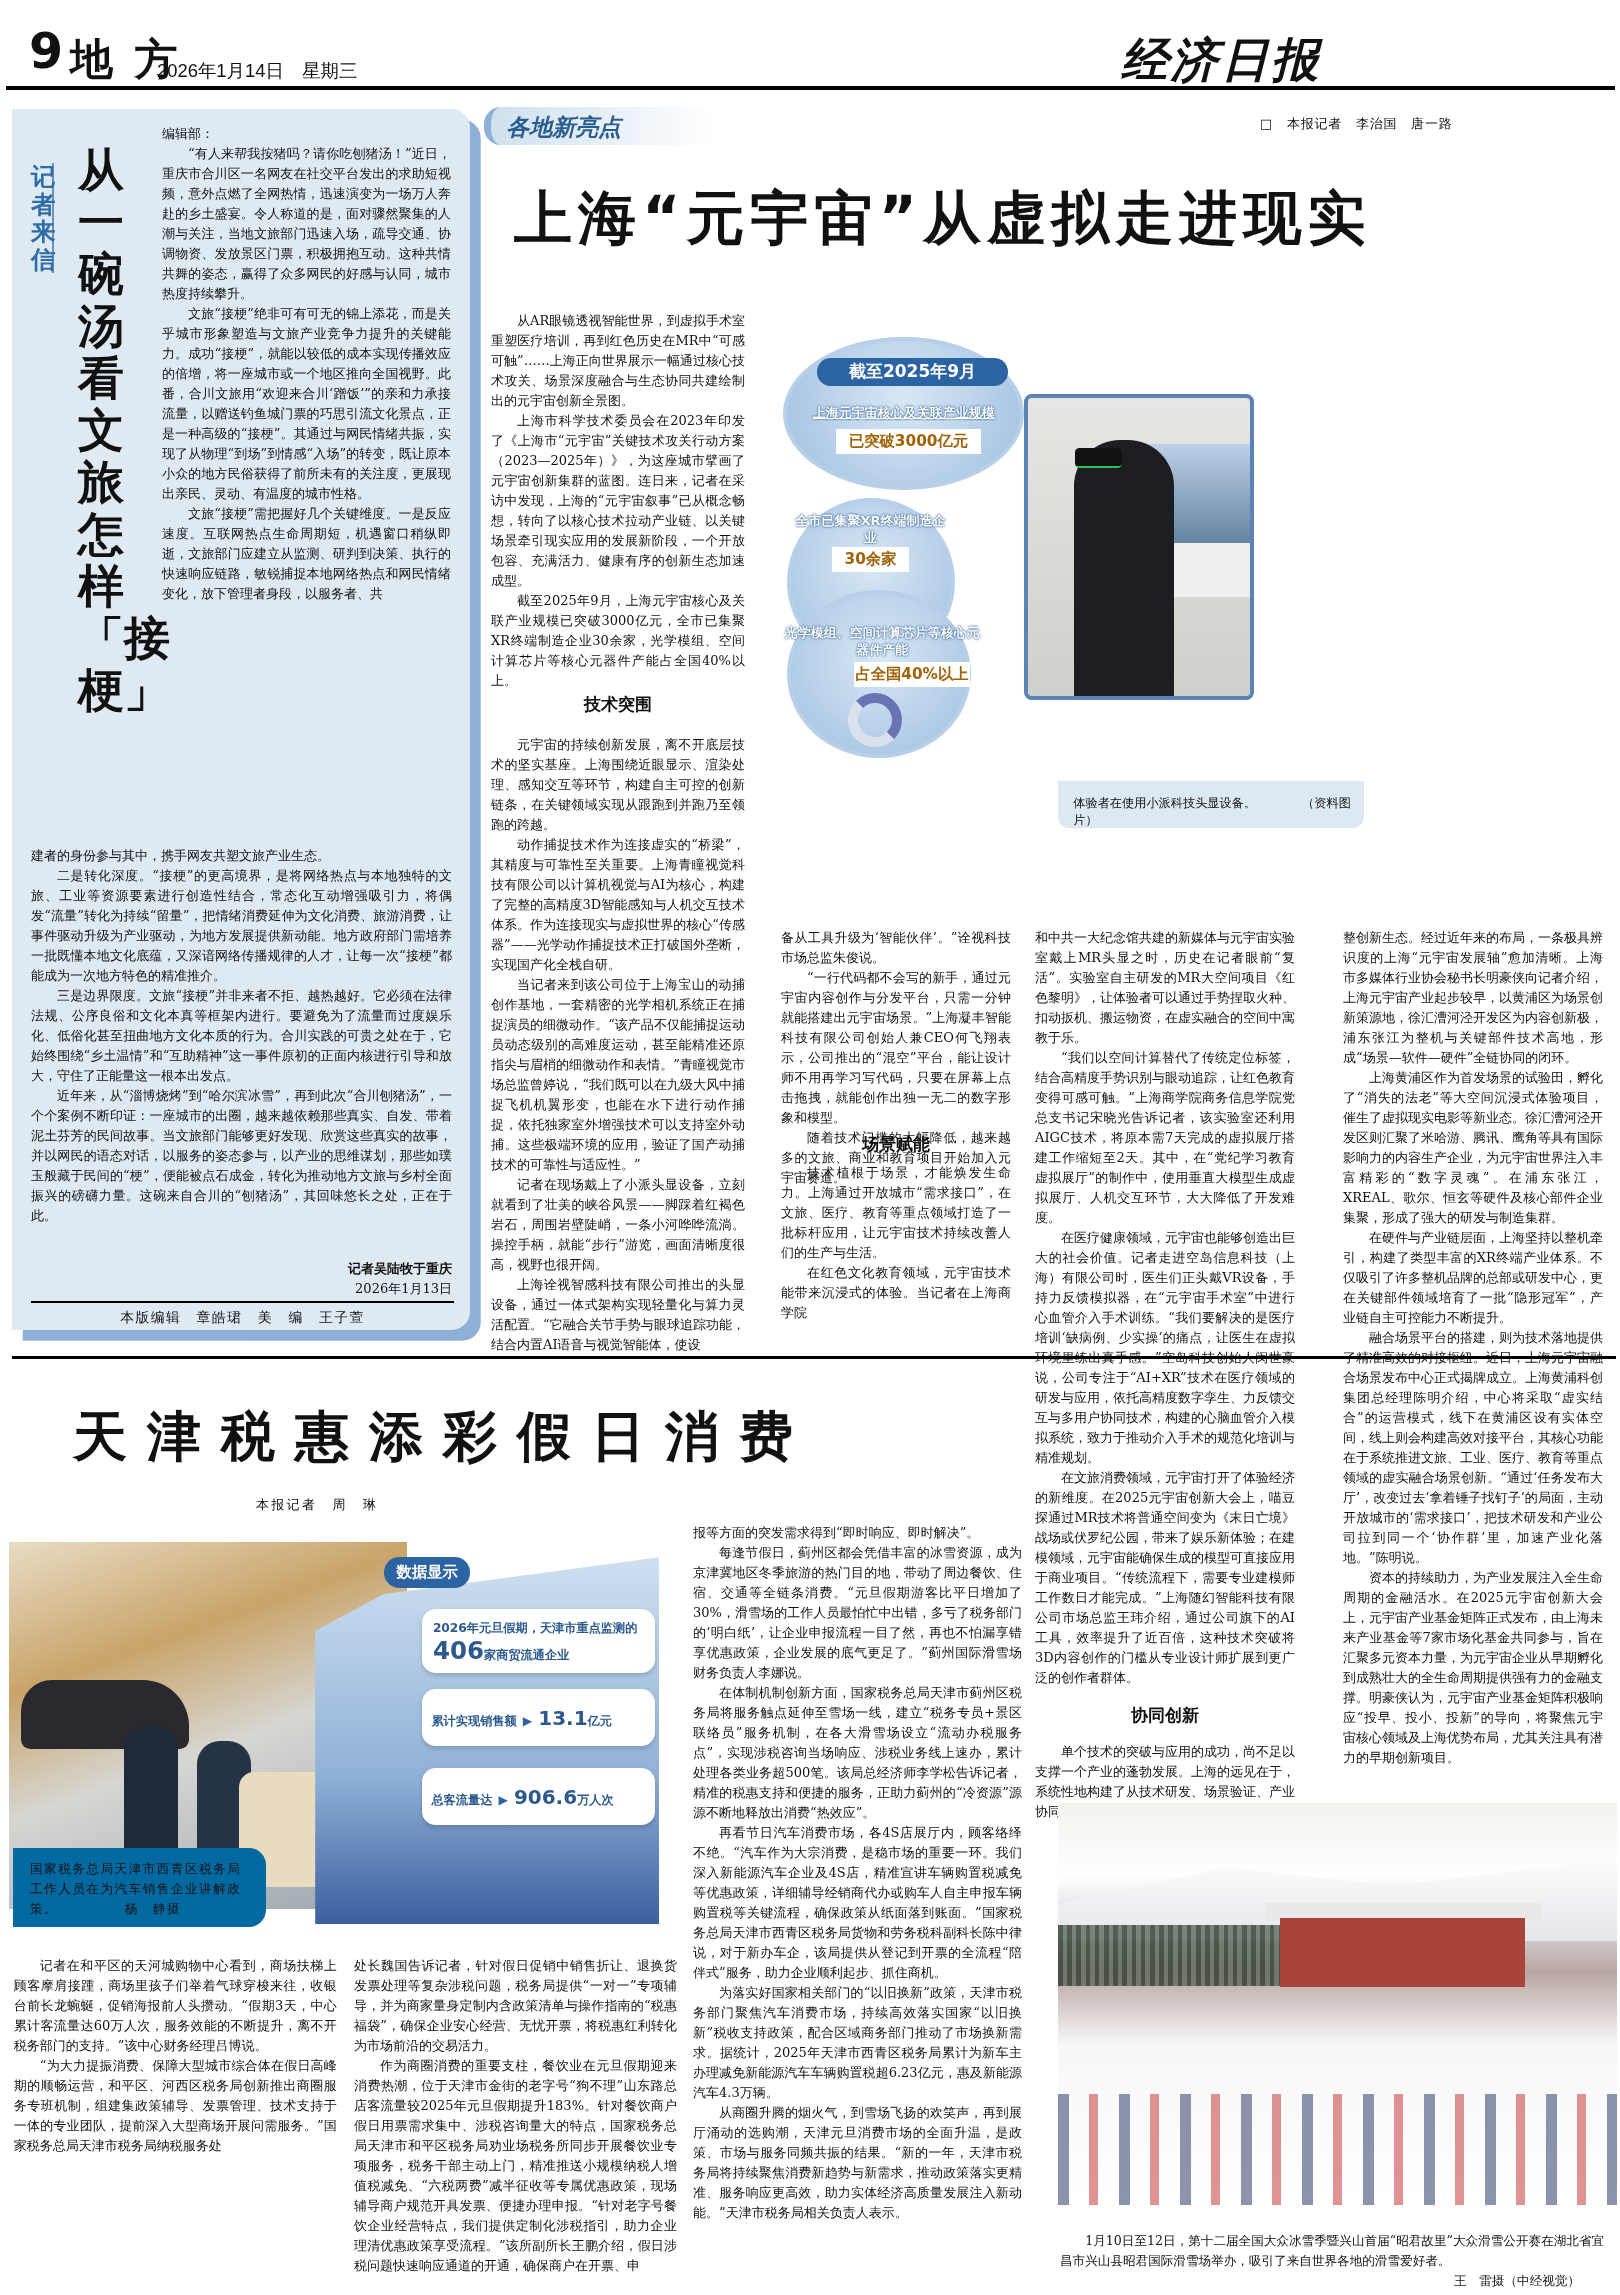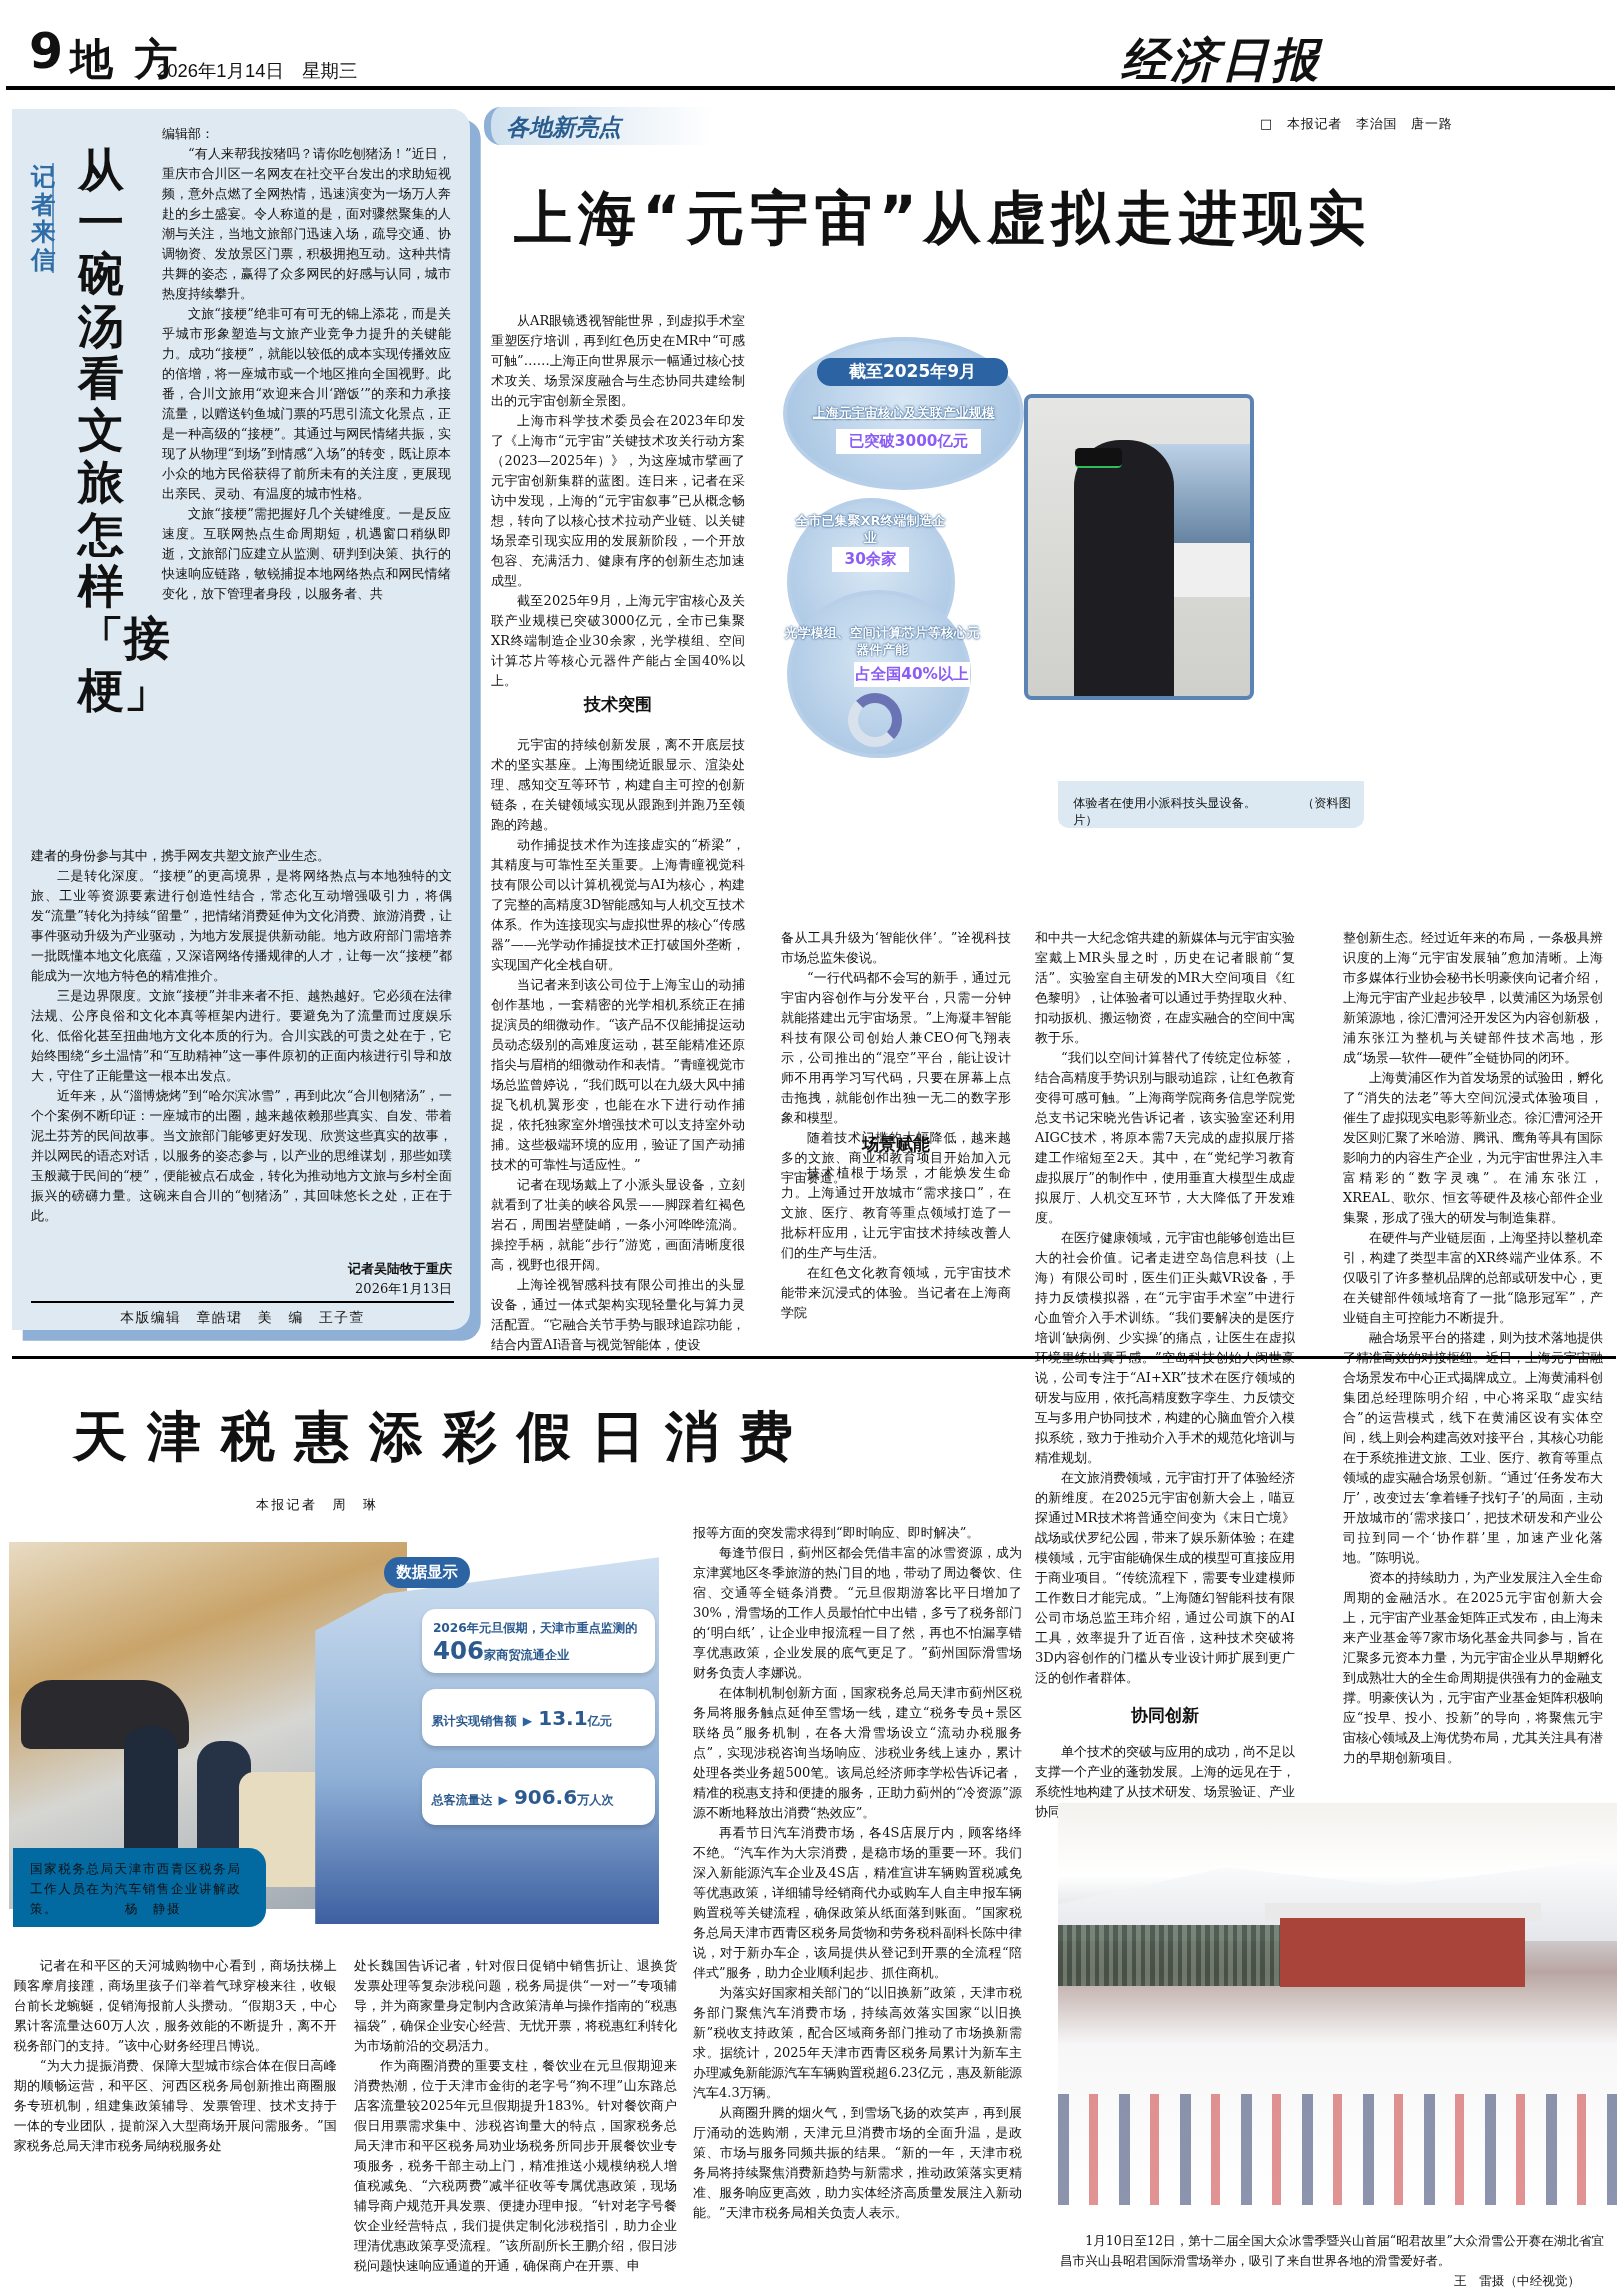--- a/index.html
+++ b/index.html
@@ -36,21 +36,21 @@
   #sh-byline { left: 1260px; top: 115px; font-size: 13px; letter-spacing: 0.8px; }
   #sh-headline { left: 514px; top: 180px; font-size: 58px; font-weight: bold; letter-spacing: 6.1px; font-family: "DejaVu Sans", sans-serif; }
   #sh-col1 { left: 491px; top: 311px; width: 254px; }
   #sh-sub1 { left: 491px; top: 693px; width: 254px; text-align: center; font-size: 17px; font-weight: bold; font-family: "DejaVu Sans", sans-serif; }
   #sh-col1b { left: 491px; top: 735px; width: 254px; }
 
   
   #sh-info { left: 775px; top: 337px; width: 838px; height: 505px; }
   .info-circle { position: absolute; border-radius: 50%; background: radial-gradient(circle at 50% 40%, #d8e7f4, #9fbfe0); border: 4.6px solid #b7cfe8; }
   .info-label { position: absolute; text-align: center; color: #fff; font-weight: bold; font-family: "DejaVu Sans", sans-serif; font-size: 13px; text-shadow: 0 0 2.3px #2f5f93, 0 0 1.5px #2f5f93; line-height: 17px; }
-  .info-value { position: absolute; background: #fff; color: #8b5cf6; font-weight: bold; text-align: center; font-family: "DejaVu Sans", sans-serif; font-size: 15.3px; line-height: 24.5px; }
+  .info-value { position: absolute; background: #fff; color: #a16207; font-weight: bold; text-align: center; font-family: "DejaVu Sans", sans-serif; font-size: 15.3px; line-height: 24.5px; }
   #info-date-pill { position: absolute; left: 42px; top: 21.4px; width: 191px; height: 27.6px; border-radius: 13.8px; background: #2c64a3; color: #fff; font-weight: bold; text-align: center; line-height: 27.6px; font-size: 17px; font-family: "DejaVu Sans", sans-serif; }
   #sh-photo { position: absolute; left: 249px; top: 57px; width: 230px; height: 306px; border-radius: 7.7px; border: 4.6px solid #5b84b5;
               background: linear-gradient(180deg,#e6e6e4 0%,#d9d9d6 55%,#cfcfcc 100%); overflow: hidden; }
   #sh-photo .person { position: absolute; left: 46px; top: 42px; width: 100px; height: 264px; background: #1e1e22; border-radius: 46px 46px 7.7px 7.7px; }
   #sh-photo .headset { position: absolute; left: 47px; top: 50px; width: 47px; height: 20px; background: #111; border-bottom: 2.3px solid #2fbf5a; border-radius: 4.6px; }
   #sh-photo .bg-scene { position: absolute; left: 107px; top: 46px; width: 130px; height: 107px; background: linear-gradient(180deg,#bcd1e6,#5e7d9c); }
   #sh-photo .desk { position: absolute; left: 92px; top: 145px; width: 145px; height: 54px; background: #efefef; }
   #sh-caption { position: absolute; left: 283px; top: 444px; width: 306px; height: 47px; background: #dde9f2; border-radius: 0 0 10.7px 10.7px; padding: 13.8px 0 0 15.3px; font-size: 12.2px; }
   #sh-caption .src { margin-left: 46px; }
 

